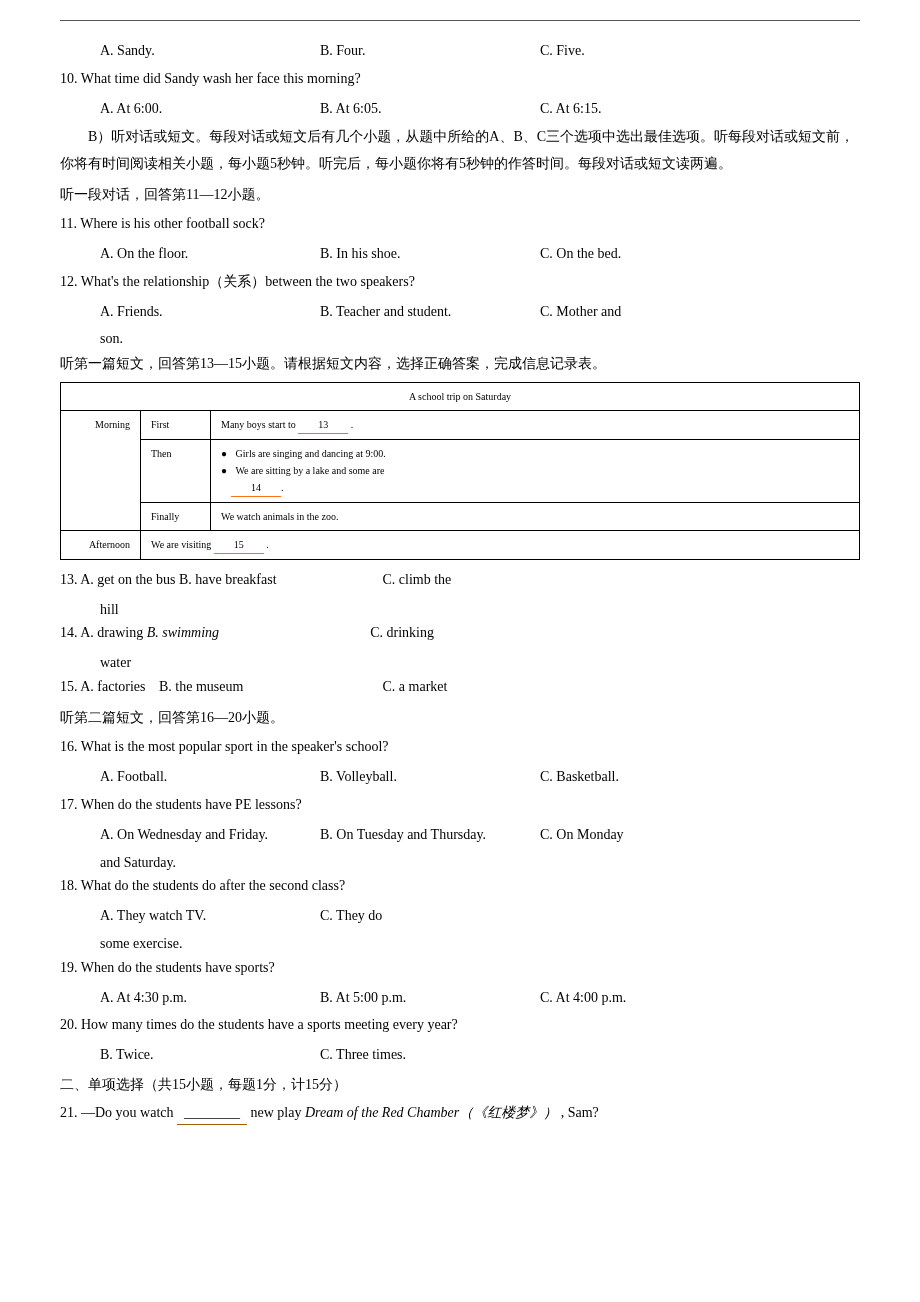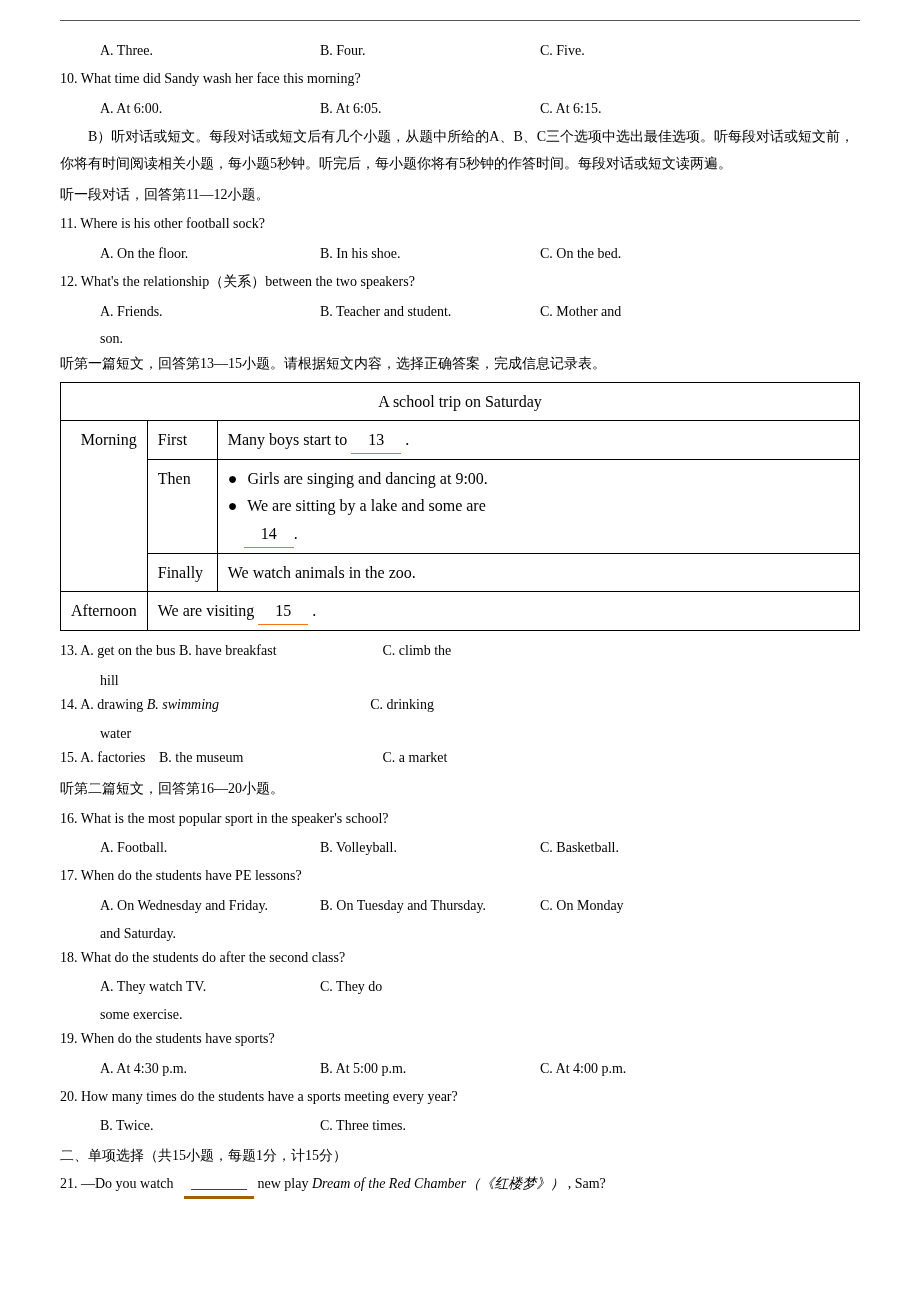--- a/index.html
+++ b/index.html
@@ -40,21 +40,21 @@
     }
     .instruction-notindent {
       margin-bottom: 4px;
       line-height: 1.9;
     }
     
     .info-table {
       width: 100%;
       border-collapse: collapse;
       margin-bottom: 8px;
-      font-size: 16px;
+      font-size: 10px;
     }
     .info-table td, .info-table th {
       border: 1px solid #000;
       padding: 5px 10px;
       vertical-align: top;
       line-height: 1.7;
     }
     .table-title {
       text-align: center;
       font-weight: normal;
@@ -89,21 +89,21 @@
     .bullet {
       margin-right: 6px;
     }
   </style>
 </head>
 <body>
 
 <div class="top-line"></div>
 
 <div class="options-line">
-  <span class="opt">A. Three.</span>
+  <span class="opt">A. Sandy.</span>
   <span class="opt">B. Four.</span>
   <span class="opt">C. Five.</span>
 </div>
 
 <div class="question-block">
   <span>10. What time did Sandy wash her face this morning?</span>
 </div>
 <div class="options-line">
   <span class="opt">A. At 6:00.</span>
   <span class="opt">B. At 6:05.</span>
@@ -242,17 +242,17 @@
 </div>
 <div class="options-line">
   <span class="opt">B. Twice.</span>
   <span class="opt">C. Three times.</span>
 </div>
 
 <div class="section-two">二、单项选择（共15小题，每题1分，计15分）</div>
 
 <div class="question-block">
   <span>21. —Do you watch</span>
-  <span style="display:inline-block; min-width:70px; border-bottom:3px solid #a16207; text-align:center;margin-left:7px;">________</span>
+  <span style="display:inline-block; min-width:70px; border-bottom:1px solid #a16207; text-align:center;">________</span>
   <span>new play</span>
   <em>Dream of the Red Chamber（《红楼梦》）</em>
   <span>, Sam?</span>
 </div>
 
 </body></html>

